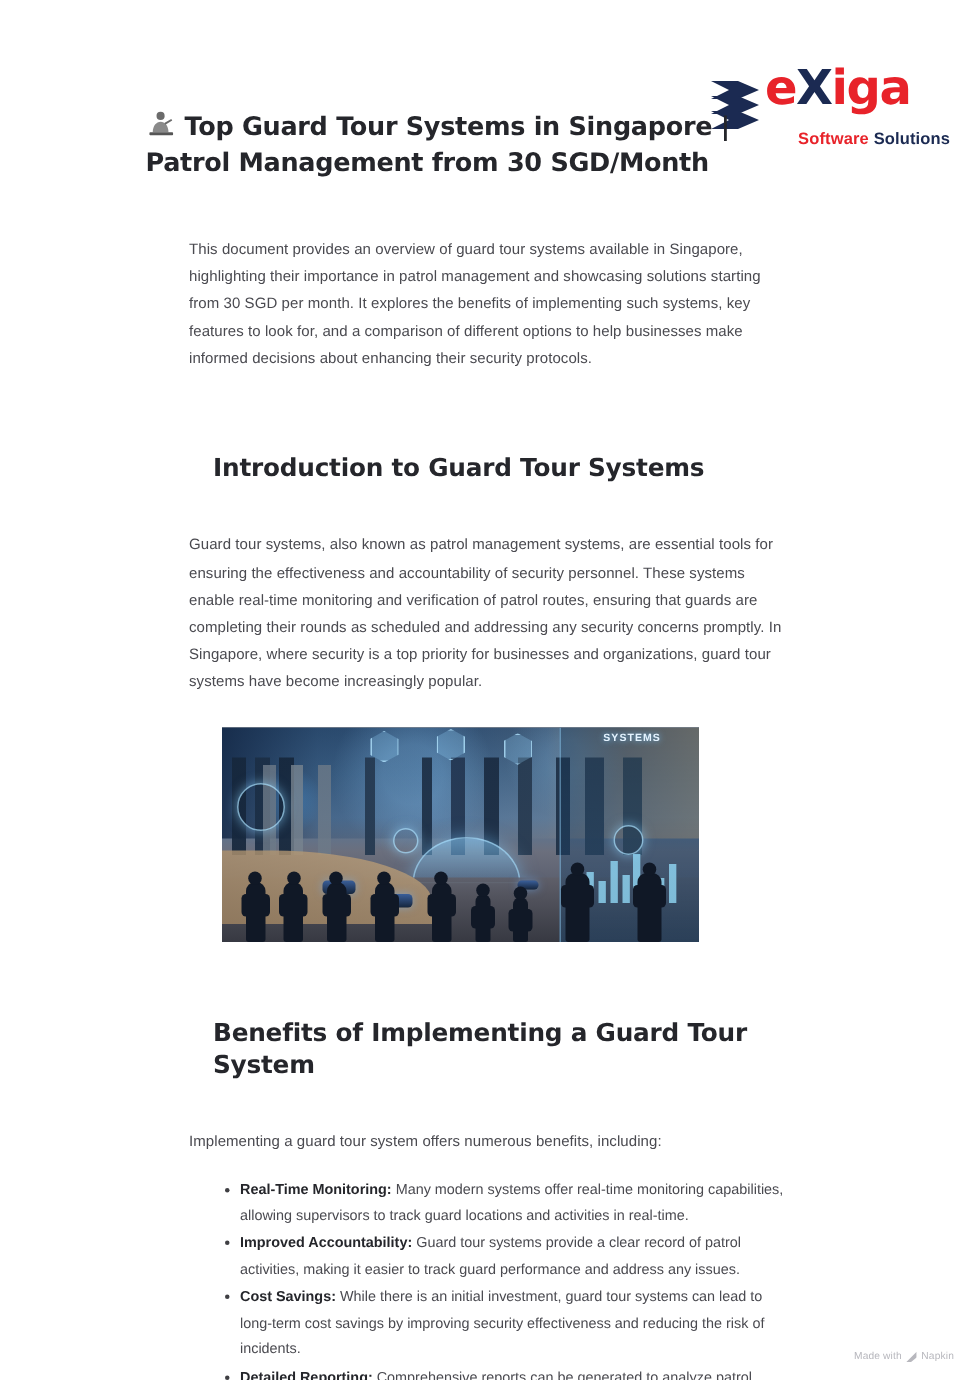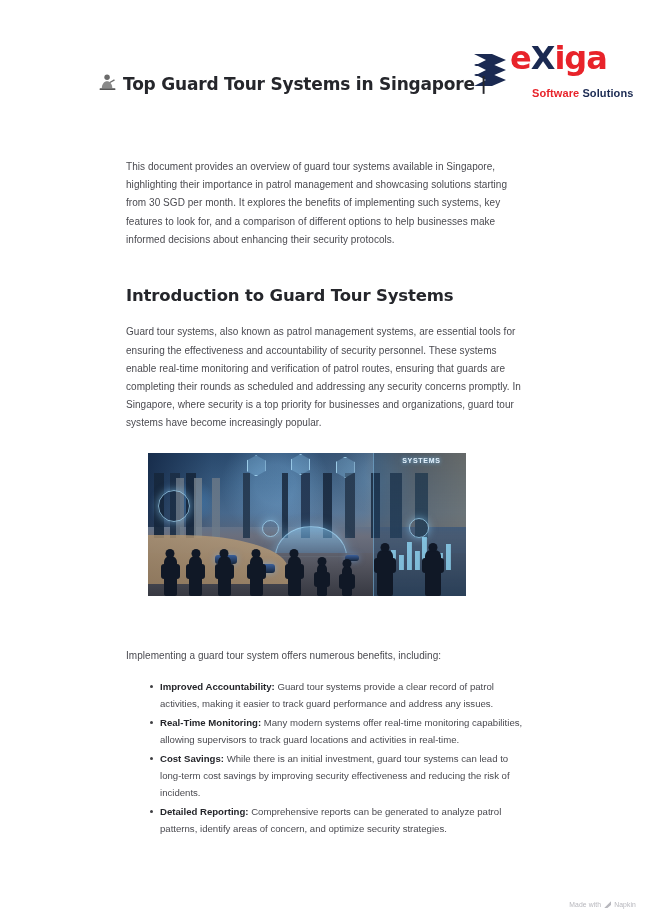--- a/index.html
+++ b/index.html
@@ -102,21 +102,21 @@
     font-size: 10px;
     line-height: 1.82;
     color: #4a4a50;
     letter-spacing: .05px;
   }
   h2.section-heading {
     font-family: "DejaVu Sans", sans-serif;
     font-size: 16.5px;
     font-weight: 600;
     color: #25262b;
-    margin: 0;
+    margin: 16px;
     letter-spacing: -0.15px;
     line-height: 1.3;
   }
   .gap-intro { height: 36px; }
   .gap-after-heading { height: 17px; }
   .gap-before-heading { height: 34px; }
   .gap-list { height: 13px; }
 
   
   .hero-wrap {
@@ -360,20 +360,21 @@
   </div>
 
   <div class="doc-title-wrap">
     <h1 class="doc-title">
       <svg class="title-emoji" viewBox="0 0 24 24">
         <circle cx="11.5" cy="6" r="3.1" fill="#6b6b70"></circle>
         <path d="M5.5 18.5 C5.5 13.6 8.3 10.5 11.5 10.5 C14.7 10.5 17.5 13.6 17.5 18.5 Z" fill="#8a8a90"></path>
         <rect x="3" y="18.5" width="18" height="2.2" rx="0.6" fill="#55555a"></rect>
         <path d="M14.3 11.4 L19.6 8.4 L20.4 9.6 L15.1 12.7 Z" fill="#6b6b70"></path>
       </svg><span>Top Guard Tour Systems in Singapore |</span><br>
+      <span>Patrol Management from 30 SGD/Month</span>
     </h1>
   </div>
 
   <div class="content">
 
     <p class="body-text">This document provides an overview of guard tour systems available in Singapore, highlighting their importance in patrol management and showcasing solutions starting from 30 SGD per month. It explores the benefits of implementing such systems, key features to look for, and a comparison of different options to help businesses make informed decisions about enhancing their security protocols.</p>
 
     <div class="gap-intro"></div>
 
     <h2 class="section-heading">Introduction to Guard Tour Systems</h2>
@@ -407,27 +408,28 @@
         <div class="guard" style="left:44%"></div>
         <div class="guard" style="left:53%; height:32px; width:10px"></div>
         <div class="guard" style="left:61%; height:30px; width:10px"></div>
         <div class="guard" style="left:72%; height:46px; width:16px"></div>
         <div class="guard" style="left:87%; height:46px; width:16px"></div>
       </div>
     </div>
 
     <div class="gap-before-heading"></div>
 
+    <h2 class="section-heading">Benefits of Implementing a Guard Tour System</h2>
     <div class="gap-after-heading"></div>
     <p class="body-text">Implementing a guard tour system offers numerous benefits, including:</p>
     <div class="gap-list"></div>
 
     <ul class="benefit-list">
+      <li><b>Real-Time Monitoring:</b><span> Many modern systems offer real-time monitoring capabilities, allowing supervisors to track guard locations and activities in real-time.</span></li>
       <li><b>Improved Accountability:</b><span> Guard tour systems provide a clear record of patrol activities, making it easier to track guard performance and address any issues.</span></li>
-      <li><b>Real-Time Monitoring:</b><span> Many modern systems offer real-time monitoring capabilities, allowing supervisors to track guard locations and activities in real-time.</span></li>
       <li><b>Cost Savings:</b><span> While there is an initial investment, guard tour systems can lead to long-term cost savings by improving security effectiveness and reducing the risk of incidents.</span></li>
       <li><b>Detailed Reporting:</b><span> Comprehensive reports can be generated to analyze patrol patterns, identify areas of concern, and optimize security strategies.</span></li>
     </ul>
 
   </div>
 
   <div class="footer">
     <span>Made with</span>
     <span class="napkin-glyph"></span>
     <span>Napkin</span>

